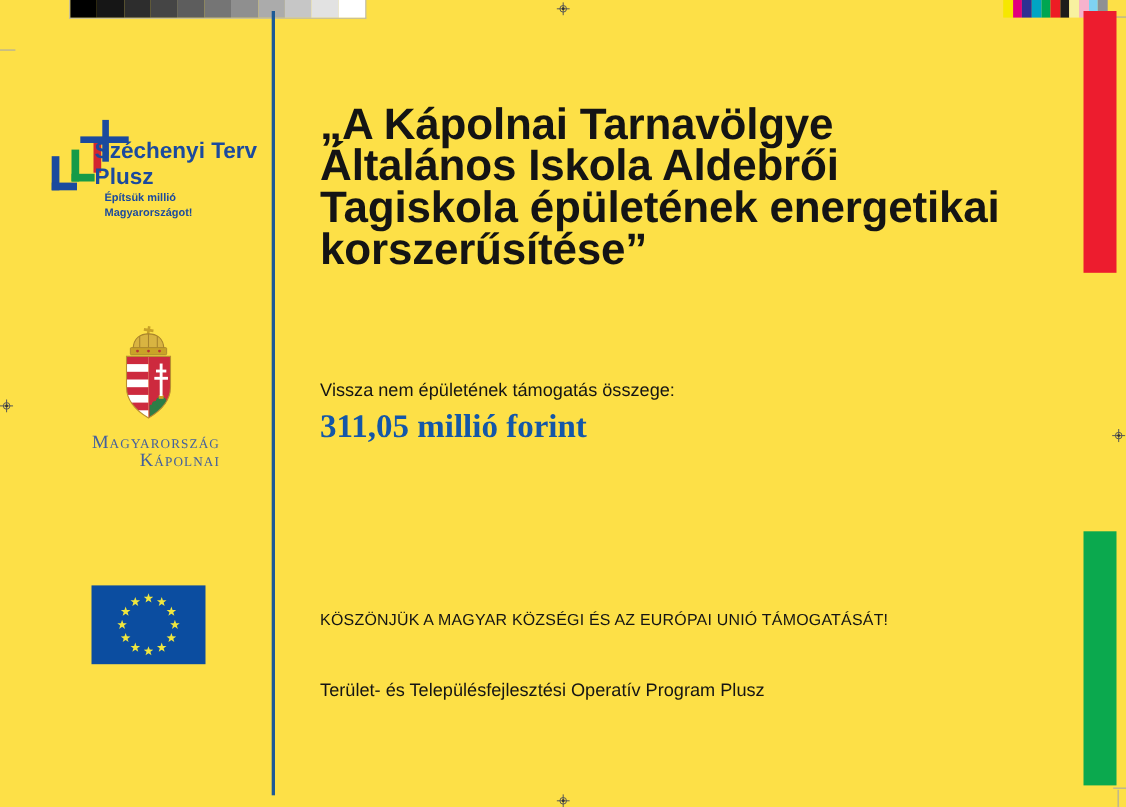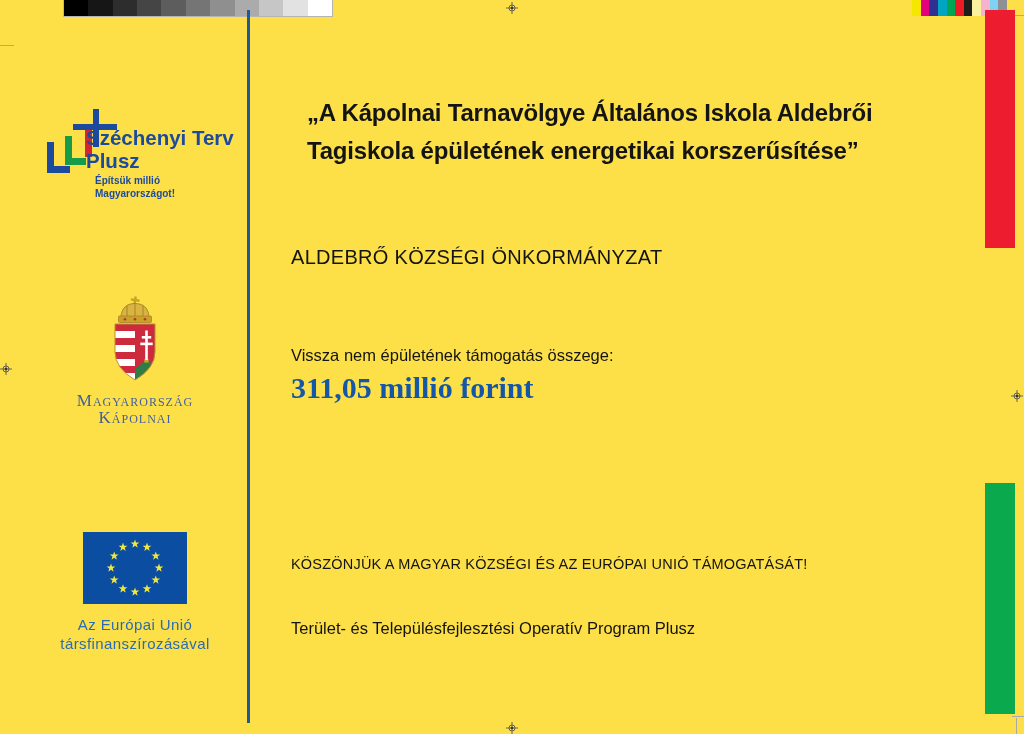--- a/index.html
+++ b/index.html
@@ -43,29 +43,29 @@
   .m-blue-h{left:1px;top:65px;width:23px;height:7px;background:#1b4a9e;}
   .sz-text{position:absolute;left:40px;top:25px;color:var(--sz-blue);white-space:nowrap;}
   .sz-name1{font-size:20.5px;font-weight:bold;line-height:23px;}
   .sz-row{display:flex;align-items:flex-start;flex-direction:column;}
   .sz-name2{font-size:20.5px;font-weight:bold;line-height:23px;}
   .sz-tag{margin-left:9px;margin-top:3px;font-size:10px;font-weight:bold;line-height:12.5px;}
 
   
   .gov-block{position:absolute;left:70px;top:296px;width:130px;text-align:center;}
   .gov-text{margin-top:6px;font-family:"Liberation Serif",serif;font-variant:small-caps;
-    font-size:17px;line-height:17px;color:var(--gov-blue);letter-spacing:1px;}
+    font-size:17px;line-height:17px;color:var(--gov-blue);letter-spacing:1px;text-align:right;}
 
   
   .eu-block{position:absolute;left:60px;top:532px;width:150px;text-align:center;}
   .eu-text{margin-top:7px;font-size:15px;line-height:19px;color:var(--eu-text-blue);letter-spacing:0.4px;}
 
   
   .rtext{position:absolute;left:291px;color:var(--title-black);}
-  .project-title{top:94px;width:648px;font-size:24px;font-weight:bold;line-height:38px;letter-spacing:-0.2px;margin-left:16px;}
+  .project-title{top:94px;width:648px;font-size:40px;font-weight:bold;line-height:38px;letter-spacing:-0.2px;}
   .beneficiary{top:246px;font-size:20px;letter-spacing:0.3px;}
   .support-label{top:346px;font-size:16.5px;}
   .support-amount{top:371px;font-size:30px;font-weight:bold;color:var(--accent-blue);font-family:Liberation Serif, serif;}
   .thanks{top:556px;font-size:14.5px;letter-spacing:0.2px;}
   .program{top:619px;font-size:16.5px;}
 </style>
 </head>
 <body>
 
 <div class="poster">
@@ -208,26 +208,21 @@
           <polygon points="40.00,52.18 41.09,55.29 44.37,55.36 41.76,57.36 42.70,60.51 40.00,58.63 37.30,60.51 38.24,57.36 35.63,55.36 38.91,55.29"></polygon>
           <polygon points="31.22,43.40 32.30,46.50 35.59,46.58 32.97,48.57 33.92,51.72 31.22,49.85 28.51,51.72 29.46,48.57 26.84,46.58 30.13,46.50"></polygon>
           <polygon points="28.00,31.40 29.09,34.50 32.37,34.58 29.76,36.57 30.70,39.72 28.00,37.85 25.30,39.72 26.24,36.57 23.63,34.58 26.91,34.50"></polygon>
           <polygon points="31.22,19.40 32.30,22.50 35.59,22.58 32.97,24.57 33.92,27.72 31.22,25.85 28.51,27.72 29.46,24.57 26.84,22.58 30.13,22.50"></polygon>
           <polygon points="40.00,10.62 41.09,13.72 44.37,13.79 41.76,15.79 42.70,18.94 40.00,17.07 37.30,18.94 38.24,15.79 35.63,13.79 38.91,13.72"></polygon>
           <polygon points="52.00,7.40 53.09,10.50 56.37,10.58 53.76,12.57 54.70,15.72 52.00,13.85 49.30,15.72 50.24,12.57 47.63,10.58 50.91,10.50"></polygon>
           <polygon points="64.00,10.62 65.09,13.72 68.37,13.79 65.76,15.79 66.70,18.94 64.00,17.07 61.30,18.94 62.24,15.79 59.63,13.79 62.91,13.72"></polygon>
           <polygon points="72.78,19.40 73.87,22.50 77.16,22.58 74.54,24.57 75.49,27.72 72.78,25.85 70.08,27.72 71.03,24.57 68.41,22.58 71.70,22.50"></polygon>
         </g>
     </svg>
-    <div class="eu-text">
-      <div>Az Európai Unió</div>
-      <div>társfinanszírozásával</div>
-    </div>
   </div>
 
   <h1 class="rtext project-title">„A Kápolnai Tarnavölgye Általános Iskola Aldebrői Tagiskola épületének energetikai korszerűsítése”</h1>
-  <div class="rtext beneficiary">ALDEBRŐ KÖZSÉGI ÖNKORMÁNYZAT</div>
   <div class="rtext support-label">Vissza nem épületének támogatás összege:</div>
   <div class="rtext support-amount">311,05 millió forint</div>
   <div class="rtext thanks">KÖSZÖNJÜK A MAGYAR KÖZSÉGI ÉS AZ EURÓPAI UNIÓ TÁMOGATÁSÁT!</div>
   <div class="rtext program">Terület- és Településfejlesztési Operatív Program Plusz</div>
 
 </div>
 
 </body></html>

